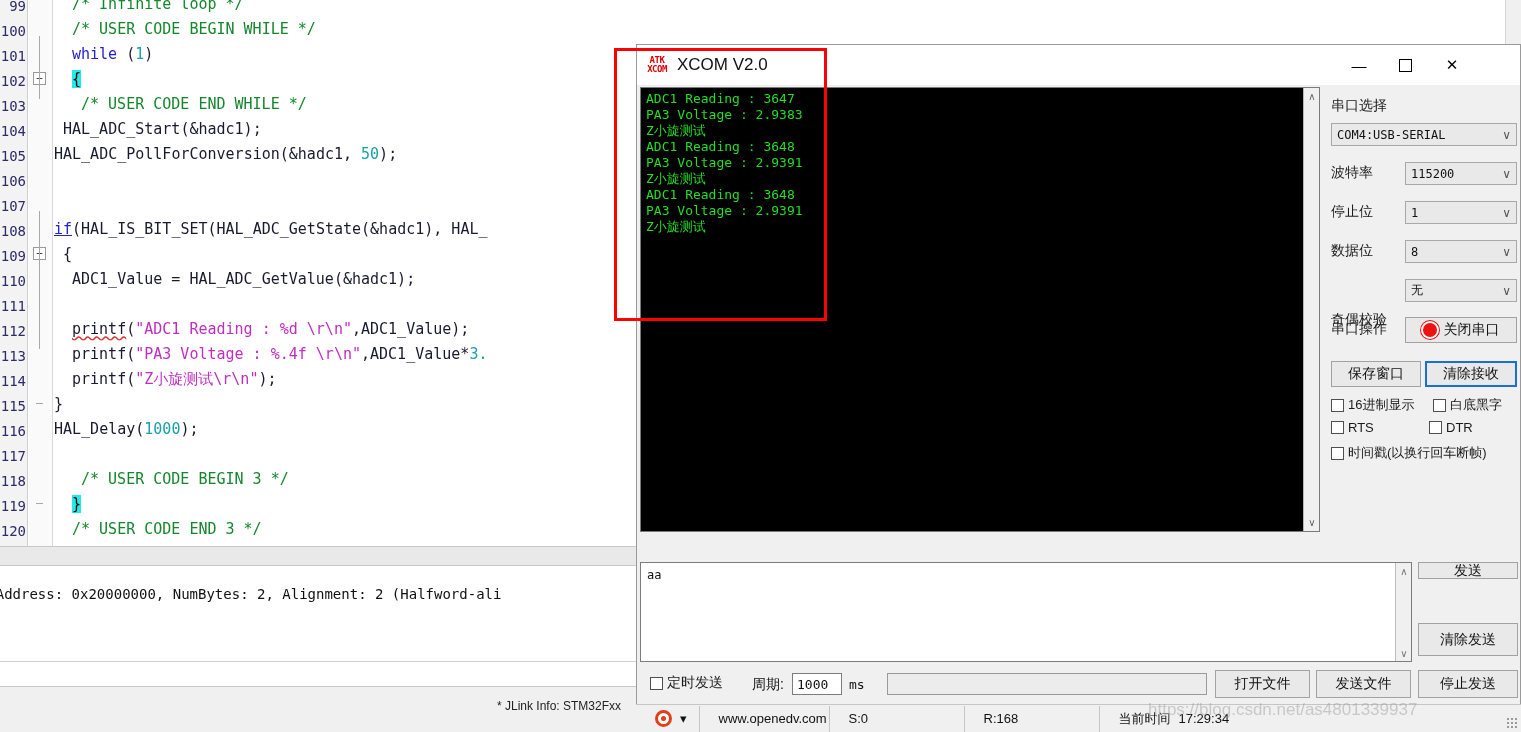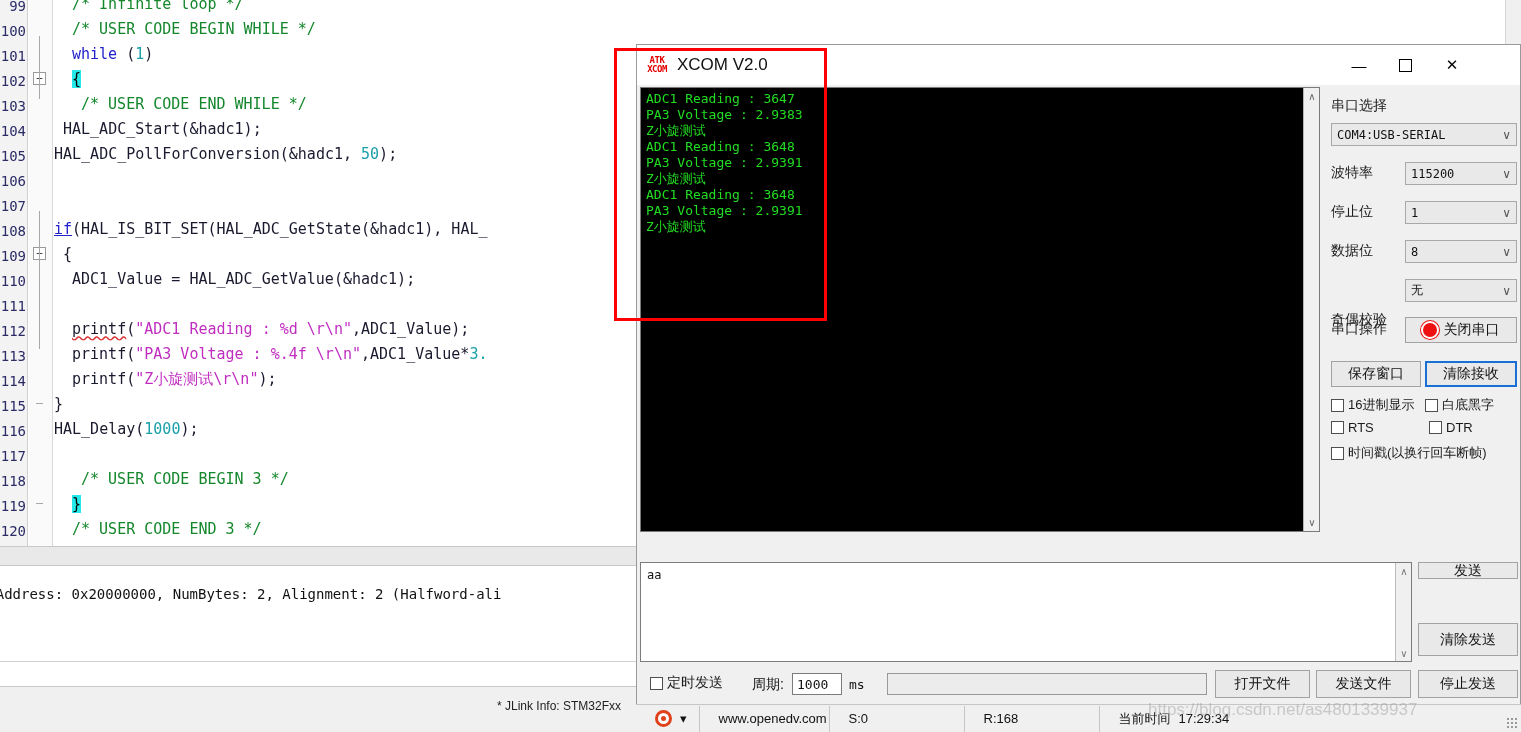--- a/index.html
+++ b/index.html
@@ -362,21 +362,21 @@
       <span>保存窗口</span>
     </div>
     <div class="btn focus" style="position:absolute;left:96px;top:274px;width:92px;height:26px;">
       <span>清除接收</span>
     </div>
 
     <div class="row cbx-group" style="position:absolute;left:2px;top:309px;">
       <span class="ckbox"></span>
       <span>16进制显示</span>
     </div>
-    <div class="row cbx-group" style="position:absolute;left:96px;top:309px;text-align:right;">
+    <div class="row cbx-group" style="position:absolute;left:104px;top:309px;text-align:right;">
       <span class="ckbox"></span>
       <span>白底黑字</span>
     </div>
 
     <div class="row cbx-group" style="position:absolute;left:2px;top:333px;">
       <span class="ckbox"></span>
       <span>RTS</span>
     </div>
     <div class="row cbx-group" style="position:absolute;left:100px;top:333px;">
       <span class="ckbox"></span>

